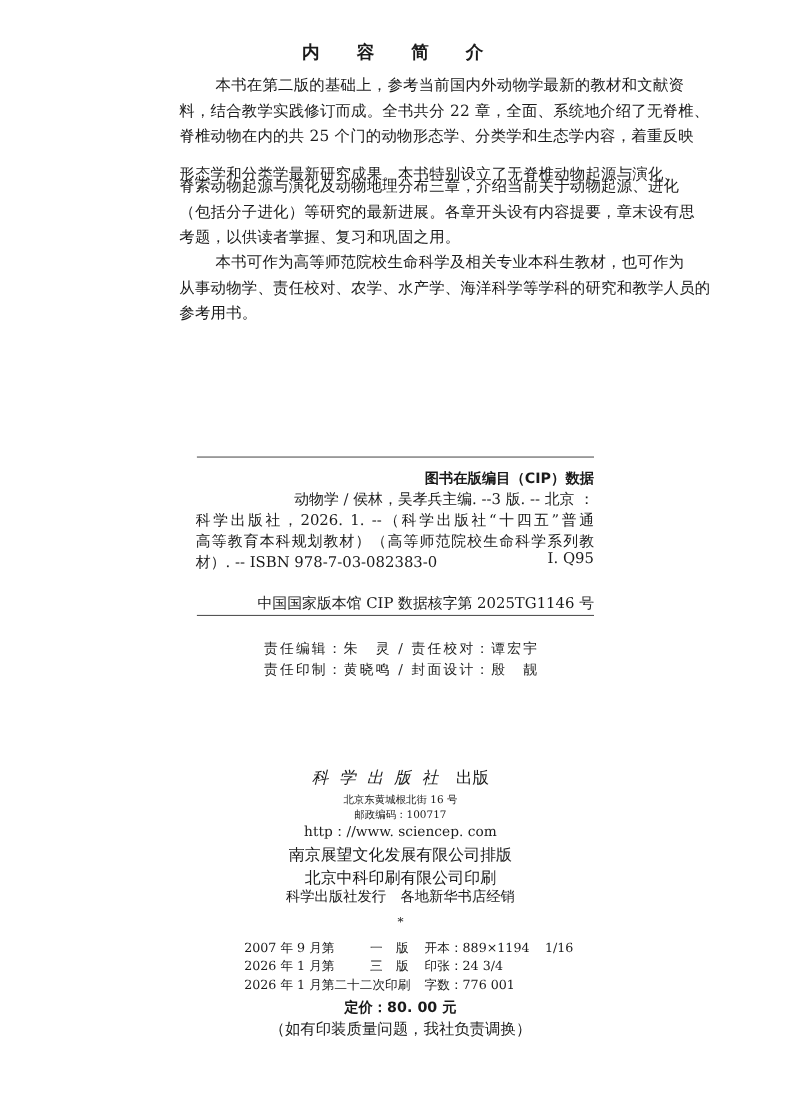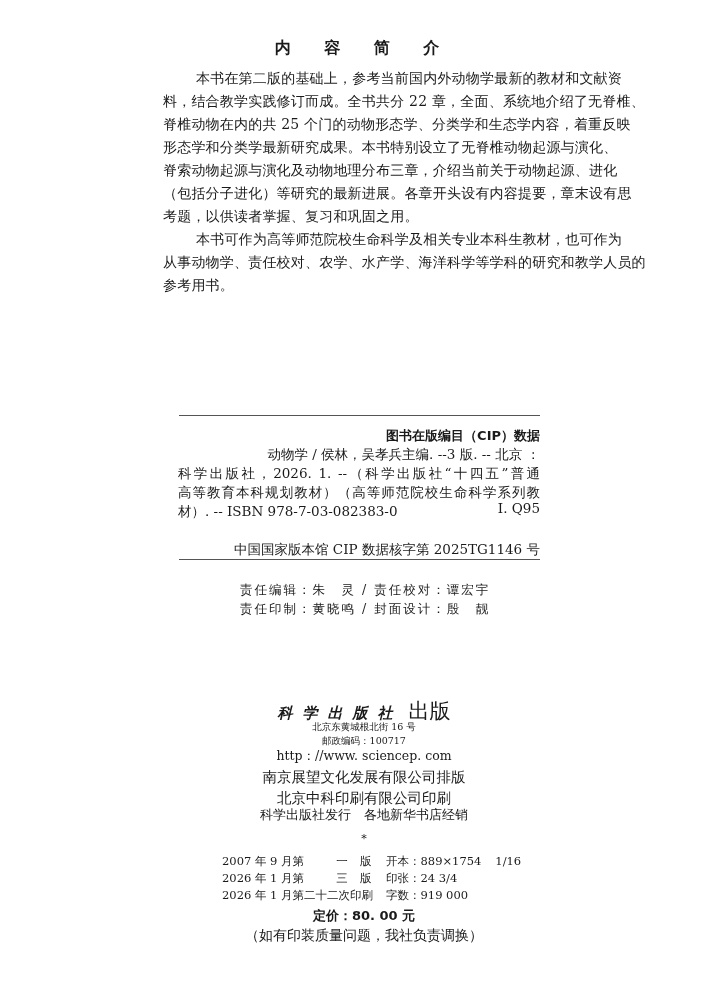--- a/index.html
+++ b/index.html
@@ -39,22 +39,22 @@
   }
 
   .credit-line {
     position: absolute; left: 240px; width: 260px;
     font-size: 12.5px; line-height: 18px; white-space: nowrap; letter-spacing: 2px;
   }
 
   .center-line {
     position: absolute; left: 0; width: 728px; text-align: center; white-space: nowrap;
   }
-  .pub-name { font-size: 15px; font-weight: bold; font-style: italic; letter-spacing: 10px; }
-  .pub-suffix { font-size: 21px; margin-left: 6px; }
+  .pub-name { font-size: 15px; font-weight: normal; font-style: italic; letter-spacing: 10px; }
+  .pub-suffix { font-size: 15px; margin-left: 6px; }
   .small { font-size: 9.5px; }
   .url { font-size: 12.5px; }
   .big { font-size: 14.5px; }
   .sans-bold { font-family: "DejaVu Sans", "Liberation Sans", sans-serif; font-weight: bold; }
 
   .ed-table { position: absolute; left: 222px; top: 853px; font-size: 11.5px; line-height: 17px; }
   .ed-row { position: relative; height: 17px; white-space: nowrap; }
   .ed-date { position: absolute; left: 0; }
   .ed-num { position: absolute; left: 90px; width: 60px; text-align: center; }
   .ed-ban { position: absolute; left: 138px; }
@@ -63,21 +63,21 @@
 </style>
 </head>
 <body>
 
 <div class="abs heading">内 容 简 介</div>
 
 <div>
   <div class="para-line indent" style="top:67px">本书在第二版的基础上，参考当前国内外动物学最新的教材和文献资</div>
   <div class="para-line" style="top:90px">料，结合教学实践修订而成。全书共分 22 章，全面、系统地介绍了无脊椎、</div>
   <div class="para-line" style="top:113px">脊椎动物在内的共 25 个门的动物形态学、分类学和生态学内容，着重反映</div>
-  <div class="para-line" style="top:136px">形态学和分类学最新研究成果。本书特别设立了无脊椎动物起源与演化、</div>
+  <div class="para-line" style="top:148px">形态学和分类学最新研究成果。本书特别设立了无脊椎动物起源与演化、</div>
   <div class="para-line" style="top:159px">脊索动物起源与演化及动物地理分布三章，介绍当前关于动物起源、进化</div>
   <div class="para-line" style="top:182px">（包括分子进化）等研究的最新进展。各章开头设有内容提要，章末设有思</div>
   <div class="para-line last" style="top:205px">考题，以供读者掌握、复习和巩固之用。</div>
   <div class="para-line indent" style="top:228px">本书可作为高等师范院校生命科学及相关专业本科生教材，也可作为</div>
   <div class="para-line" style="top:251px">从事动物学、责任校对、农学、水产学、海洋科学等学科的研究和教学人员的</div>
   <div class="para-line last" style="top:274px">参考用书。</div>
 </div>
 
 <div>
   <div class="rule" style="top:415px"></div>
@@ -107,28 +107,28 @@
   <div class="center-line big" style="top:789px">北京中科印刷有限公司印刷</div>
   <div class="center-line" style="top:806px; font-size:13px">科学出版社发行　各地新华书店经销</div>
   <div class="center-line" style="top:832px; font-size:11px">*</div>
 </div>
 
 <div class="ed-table">
   <div class="ed-row">
     <span class="ed-date">2007 年 9 月第</span>
     <span class="ed-num">一</span>
     <span class="ed-ban">版</span>
-    <span class="ed-spec"><span>开本：889×1754</span><span class="v2">1/16</span></span>
+    <span class="ed-spec"><span>开本：889×1194</span><span class="v2">1/16</span></span>
   </div>
   <div class="ed-row">
     <span class="ed-date">2026 年 1 月第</span>
     <span class="ed-num">三</span>
     <span class="ed-ban">版</span>
     <span class="ed-spec"><span>印张：24 3/4</span></span>
   </div>
   <div class="ed-row">
     <span class="ed-date">2026 年 1 月第二十二次印刷</span>
-    <span class="ed-spec"><span>字数：919 000</span></span>
+    <span class="ed-spec"><span>字数：776 001</span></span>
   </div>
 </div>
 
 <div class="center-line sans-bold" style="top:907px; font-size:13px">定价：80. 00 元</div>
 <div class="center-line" style="top:927px; font-size:14px">（如有印装质量问题，我社负责调换）</div>
 
 </body></html>

